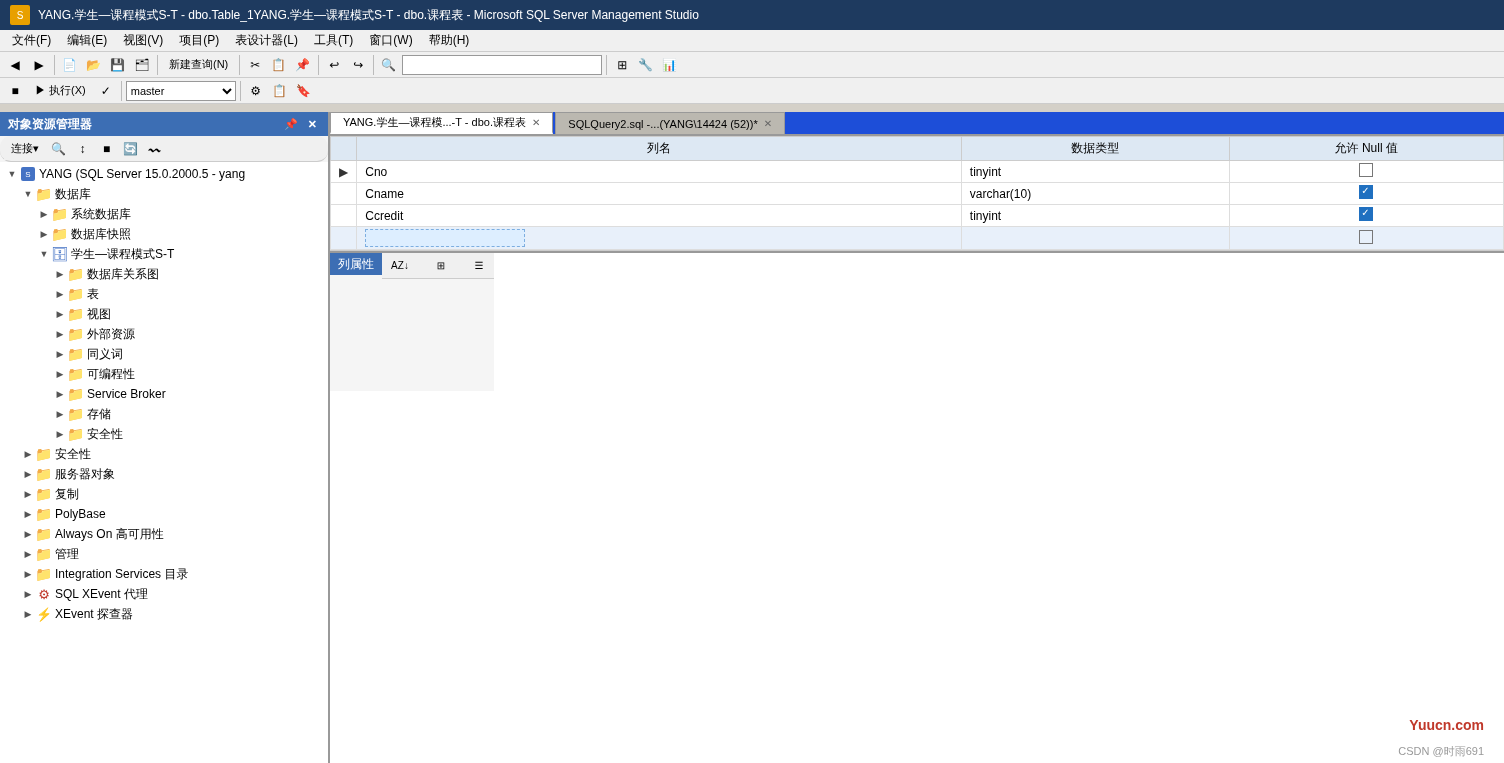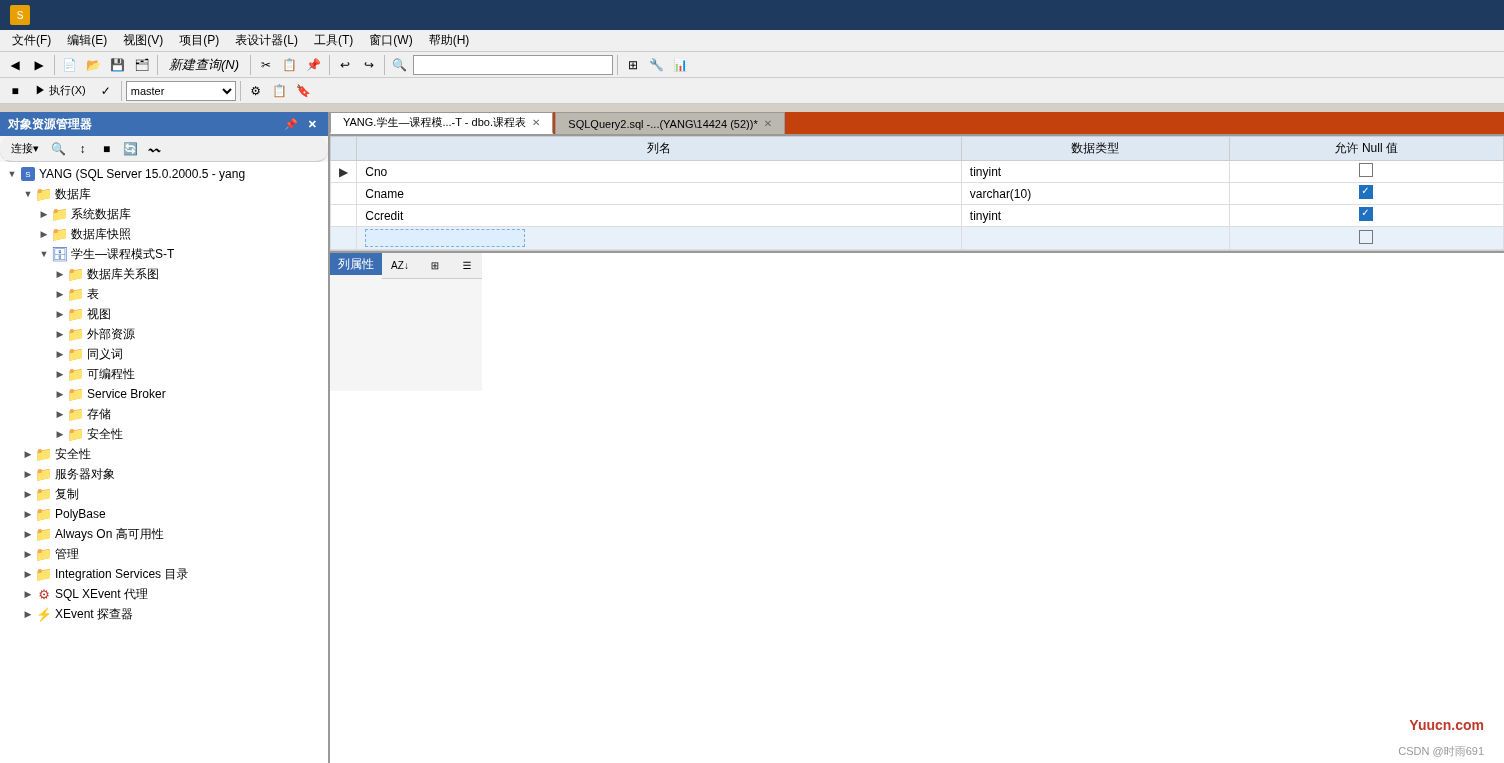--- a/index.html
+++ b/index.html
@@ -35,21 +35,21 @@
     .node-icon { width: 16px; height: 16px; margin-right: 3px; display: inline-flex; align-items: center; justify-content: center; flex-shrink: 0; }
     .node-label { font-size: 12px; text-align: center; }
 
     
     .icon-server { background: #4472c4; border-radius: 2px; width: 14px; height: 14px; display: flex; align-items: center; justify-content: center; color: #fff; font-size: 8px; }
 
     
     #right-panel { flex: 1; display: flex; flex-direction: column; background: #f0f0f0; }
 
     
-    #tab-bar { background: #c2410c; display: flex; align-items: flex-end; height: 24px; border-bottom: 2px solid #999; }
+    #tab-bar { background: #1d4ed8; display: flex; align-items: flex-end; height: 24px; border-bottom: 2px solid #999; }
     .tab { height: 22px; padding: 0 12px; display: flex; align-items: center; background: #bbb8b0; border: 1px solid #999; border-bottom: none; font-size: 11px; cursor: pointer; gap: 6px; margin-right: 2px; }
     .tab.active { background: #fff; border-bottom: 2px solid #fff; z-index: 1; }
     .tab-close { font-size: 10px; cursor: pointer; color: #666; }
 
     
     #table-editor { flex: 1; background: #fff; display: flex; flex-direction: column; overflow: hidden; }
     #table-grid { flex: 0 0 auto; overflow: auto; border-bottom: 1px solid #ccc; }
     
     table.design { width: 100%; border-collapse: collapse; }
     table.design th { background: #dde8f3; border: 1px solid #ccc; padding: 3px 8px; font-size: 12px; font-weight: normal; text-align: center; }
@@ -59,35 +59,36 @@
     .checkbox-cell { text-align: center; }
     .cb { width: 14px; height: 14px; border: 1px solid #777; display: inline-block; }
     .cb.checked { background: #2070c0; border: 1px solid #2070c0; position: relative; }
     .cb.checked::after { content: '✓'; color: #fff; font-size: 10px; position: absolute; top: -1px; left: 1px; }
 
     #empty-row td { background: #e8f0fa; }
 
     
     #properties-panel { height: 140px; border-top: 2px solid #999; background: #f5f5f5; display: flex; flex-direction: row; }
     #props-header { background: #3c6eb4; color: #fff; padding: 2px 8px; font-size: 12px; height: 22px; display: flex; align-items: center; }
-    #props-toolbar { background: #f0f0f0; height: 26px; display: flex; align-items: center; padding: 0 4px; border-bottom: 1px solid #ccc; gap: 10px; }
+    #props-toolbar { background: #f0f0f0; height: 26px; display: flex; align-items: center; padding: 0 4px; border-bottom: 1px solid #ccc; gap: 16px; }
     #props-content { flex: 1; background: #fff; }
 
     
     #watermark { position: fixed; bottom: 30px; right: 20px; color: #c0392b; font-size: 14px; font-weight: bold; font-family: Arial; }
     #watermark2 { position: fixed; bottom: 4px; right: 20px; color: #999; font-size: 11px; }
 
     #oe-header-btns { display: flex; gap: 4px; }
     .oe-hbtn { color: #fff; font-size: 11px; cursor: pointer; padding: 1px 3px; }
   </style>
 </head>
 <body>
 
 <div id="title-bar">
   <div class="app-icon">S</div>
+  <span>YANG.学生—课程模式S-T - dbo.Table_1YANG.学生—课程模式S-T - dbo.课程表 - Microsoft SQL Server Management Studio</span>
 </div>
 
 <div id="menu-bar">
   <span class="menu-item">文件(F)</span>
   <span class="menu-item">编辑(E)</span>
   <span class="menu-item">视图(V)</span>
   <span class="menu-item">项目(P)</span>
   <span class="menu-item">表设计器(L)</span>
   <span class="menu-item">工具(T)</span>
   <span class="menu-item">窗口(W)</span>
@@ -96,21 +97,21 @@
 
 <div id="toolbar1">
   <div class="tb-btn">◀</div>
   <div class="tb-btn">▶</div>
   <div class="tb-sep"></div>
   <div class="tb-btn">📄</div>
   <div class="tb-btn">📂</div>
   <div class="tb-btn">💾</div>
   <div class="tb-btn">🗂</div>
   <div class="tb-sep"></div>
-  <div class="tb-btn" style="width:auto;padding:0 6px;font-size:13px;font-style:italic;">新建查询(N)</div>
+  <div class="tb-btn" style="width:auto;padding:0 6px;font-size:11px;">新建查询(N)</div>
   <div class="tb-sep"></div>
   <div class="tb-btn">✂</div>
   <div class="tb-btn">📋</div>
   <div class="tb-btn">📌</div>
   <div class="tb-sep"></div>
   <div class="tb-btn">↩</div>
   <div class="tb-btn">↪</div>
   <div class="tb-sep"></div>
   <div class="tb-btn">🔍</div>
   <input type="text" class="tb-input" style="width: 200px;">

